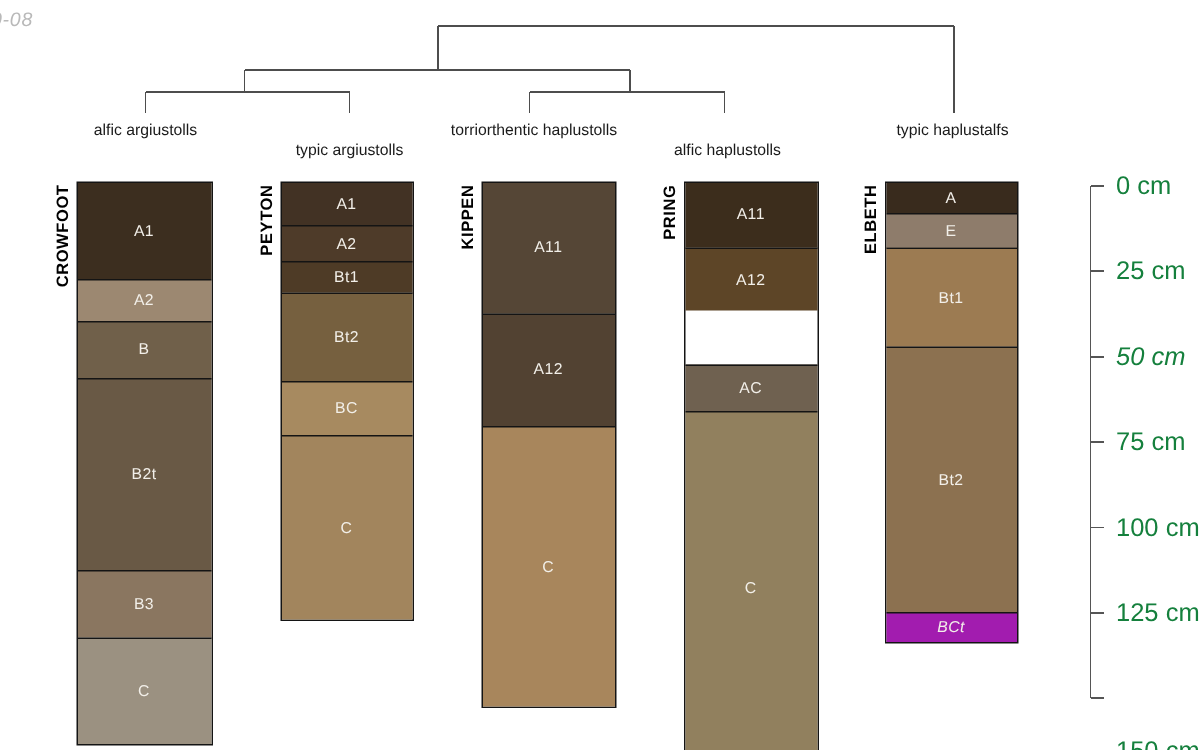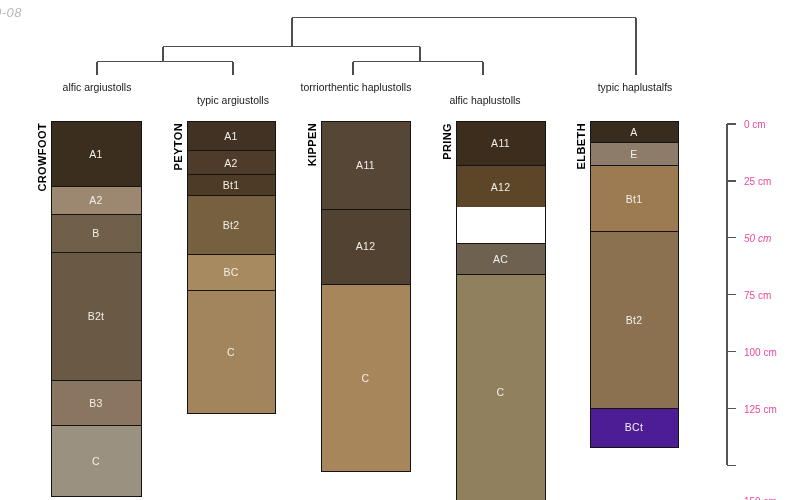--- a/index.html
+++ b/index.html
@@ -27,21 +27,21 @@
   .horizon{
     position:relative;width:100%;box-sizing:border-box;
     display:flex;align-items:center;justify-content:center;
   }
   .horizon + .horizon{border-top:1.5px solid #141414;}
   .horizon .hz-label{
     font-size:10.5px;color:#f2efe9;letter-spacing:0.3px;line-height:1;
   }
   .depth-label{
     position:absolute;transform:translateY(-50%);white-space:nowrap;
-    font-size:10px;color:#ec4899;
+    font-size:17px;color:#15803d;
   }
 </style>
 </head>
 <body>
 
 <div class="stage">
 
   <div class="watermark">0-08</div>
 
   <svg class="overlay" width="800" height="500" viewBox="0 0 800 500">
@@ -157,21 +157,21 @@
         </div>
         <div class="horizon" style="height: 22.7667px; background: rgb(142, 124, 107);">
           <span class="hz-label">E</span>
         </div>
         <div class="horizon" style="height: 66.0233px; background: rgb(156, 123, 82);">
           <span class="hz-label">Bt1</span>
         </div>
         <div class="horizon" style="height: 176.442px; background: rgb(140, 113, 80);">
           <span class="hz-label">Bt2</span>
         </div>
-        <div class="horizon" style="height: 39px; background: #4c1d95;">
+        <div class="horizon" style="height: 20px; background: #a21caf; font-style: italic;">
           <span class="hz-label">BCt</span>
         </div>
       </div>
     </div>
 
   <div id="depth-labels">
       <div class="depth-label" style="left: 744px; top: 124px;">0 cm</div>
       <div class="depth-label" style="left: 744px; top: 180.917px;">25 cm</div>
       <div class="depth-label" style="left: 744px; top: 237.833px; font-style: italic;">50 cm</div>
       <div class="depth-label" style="left: 744px; top: 294.75px;">75 cm</div>

